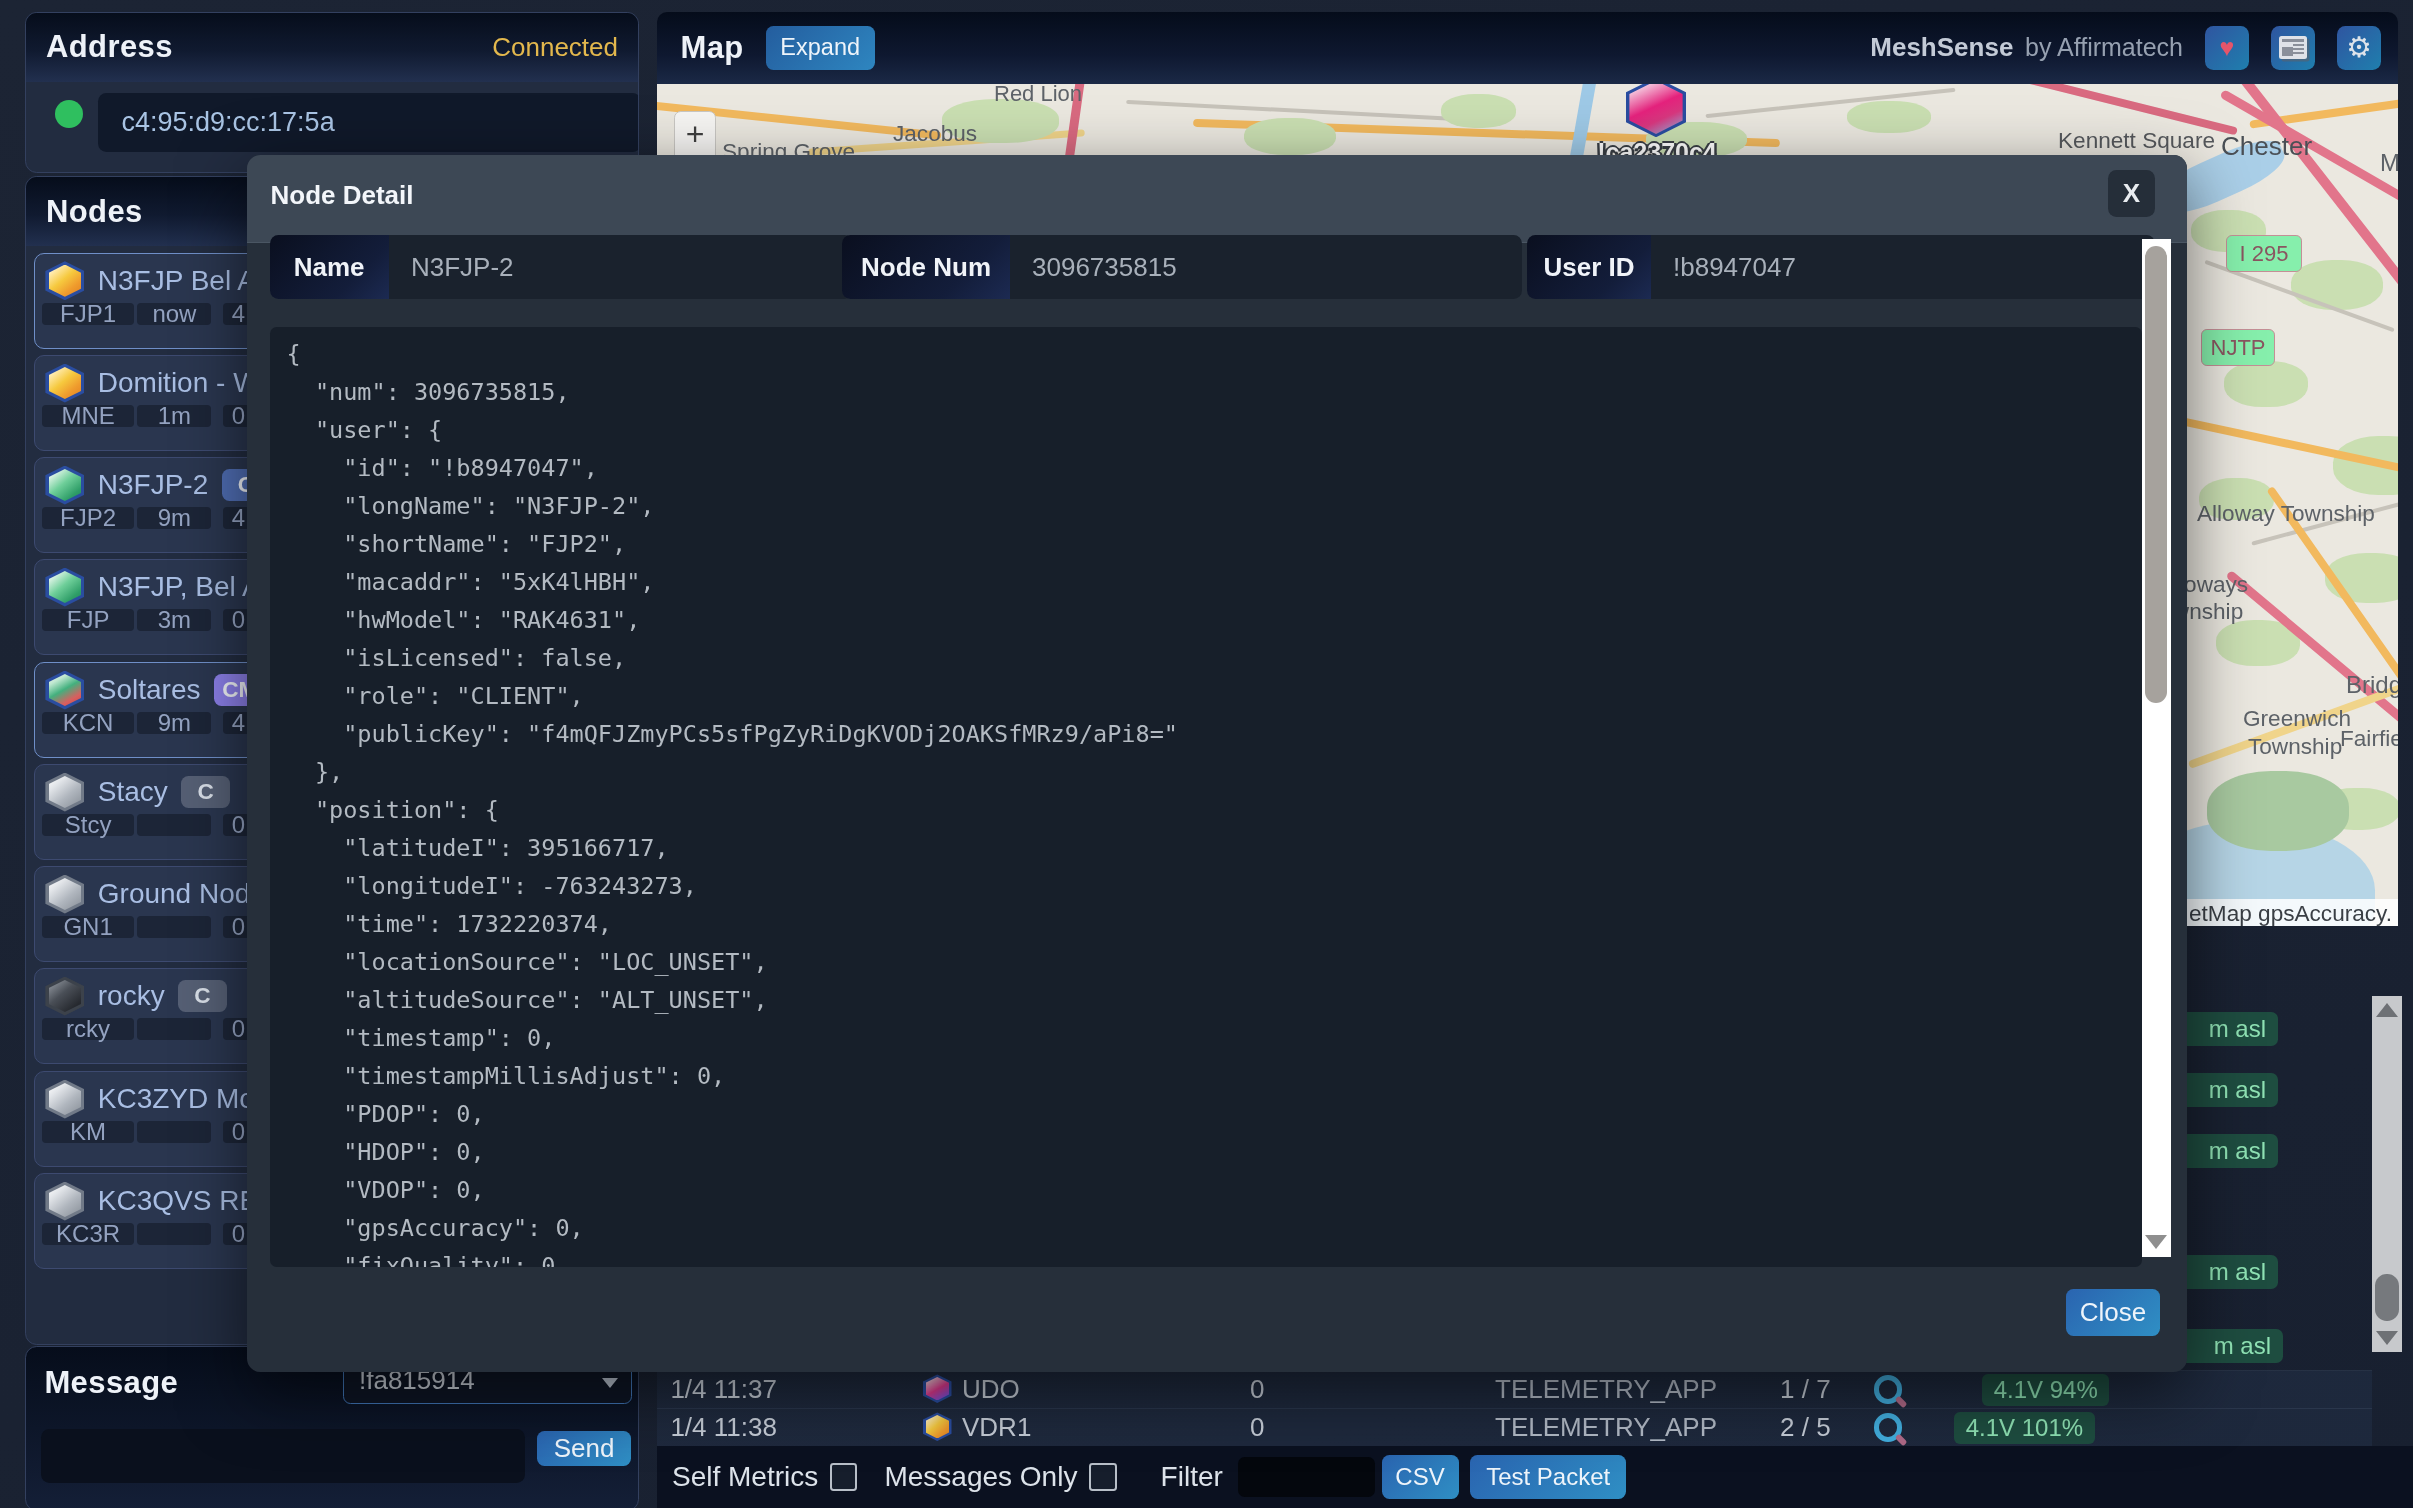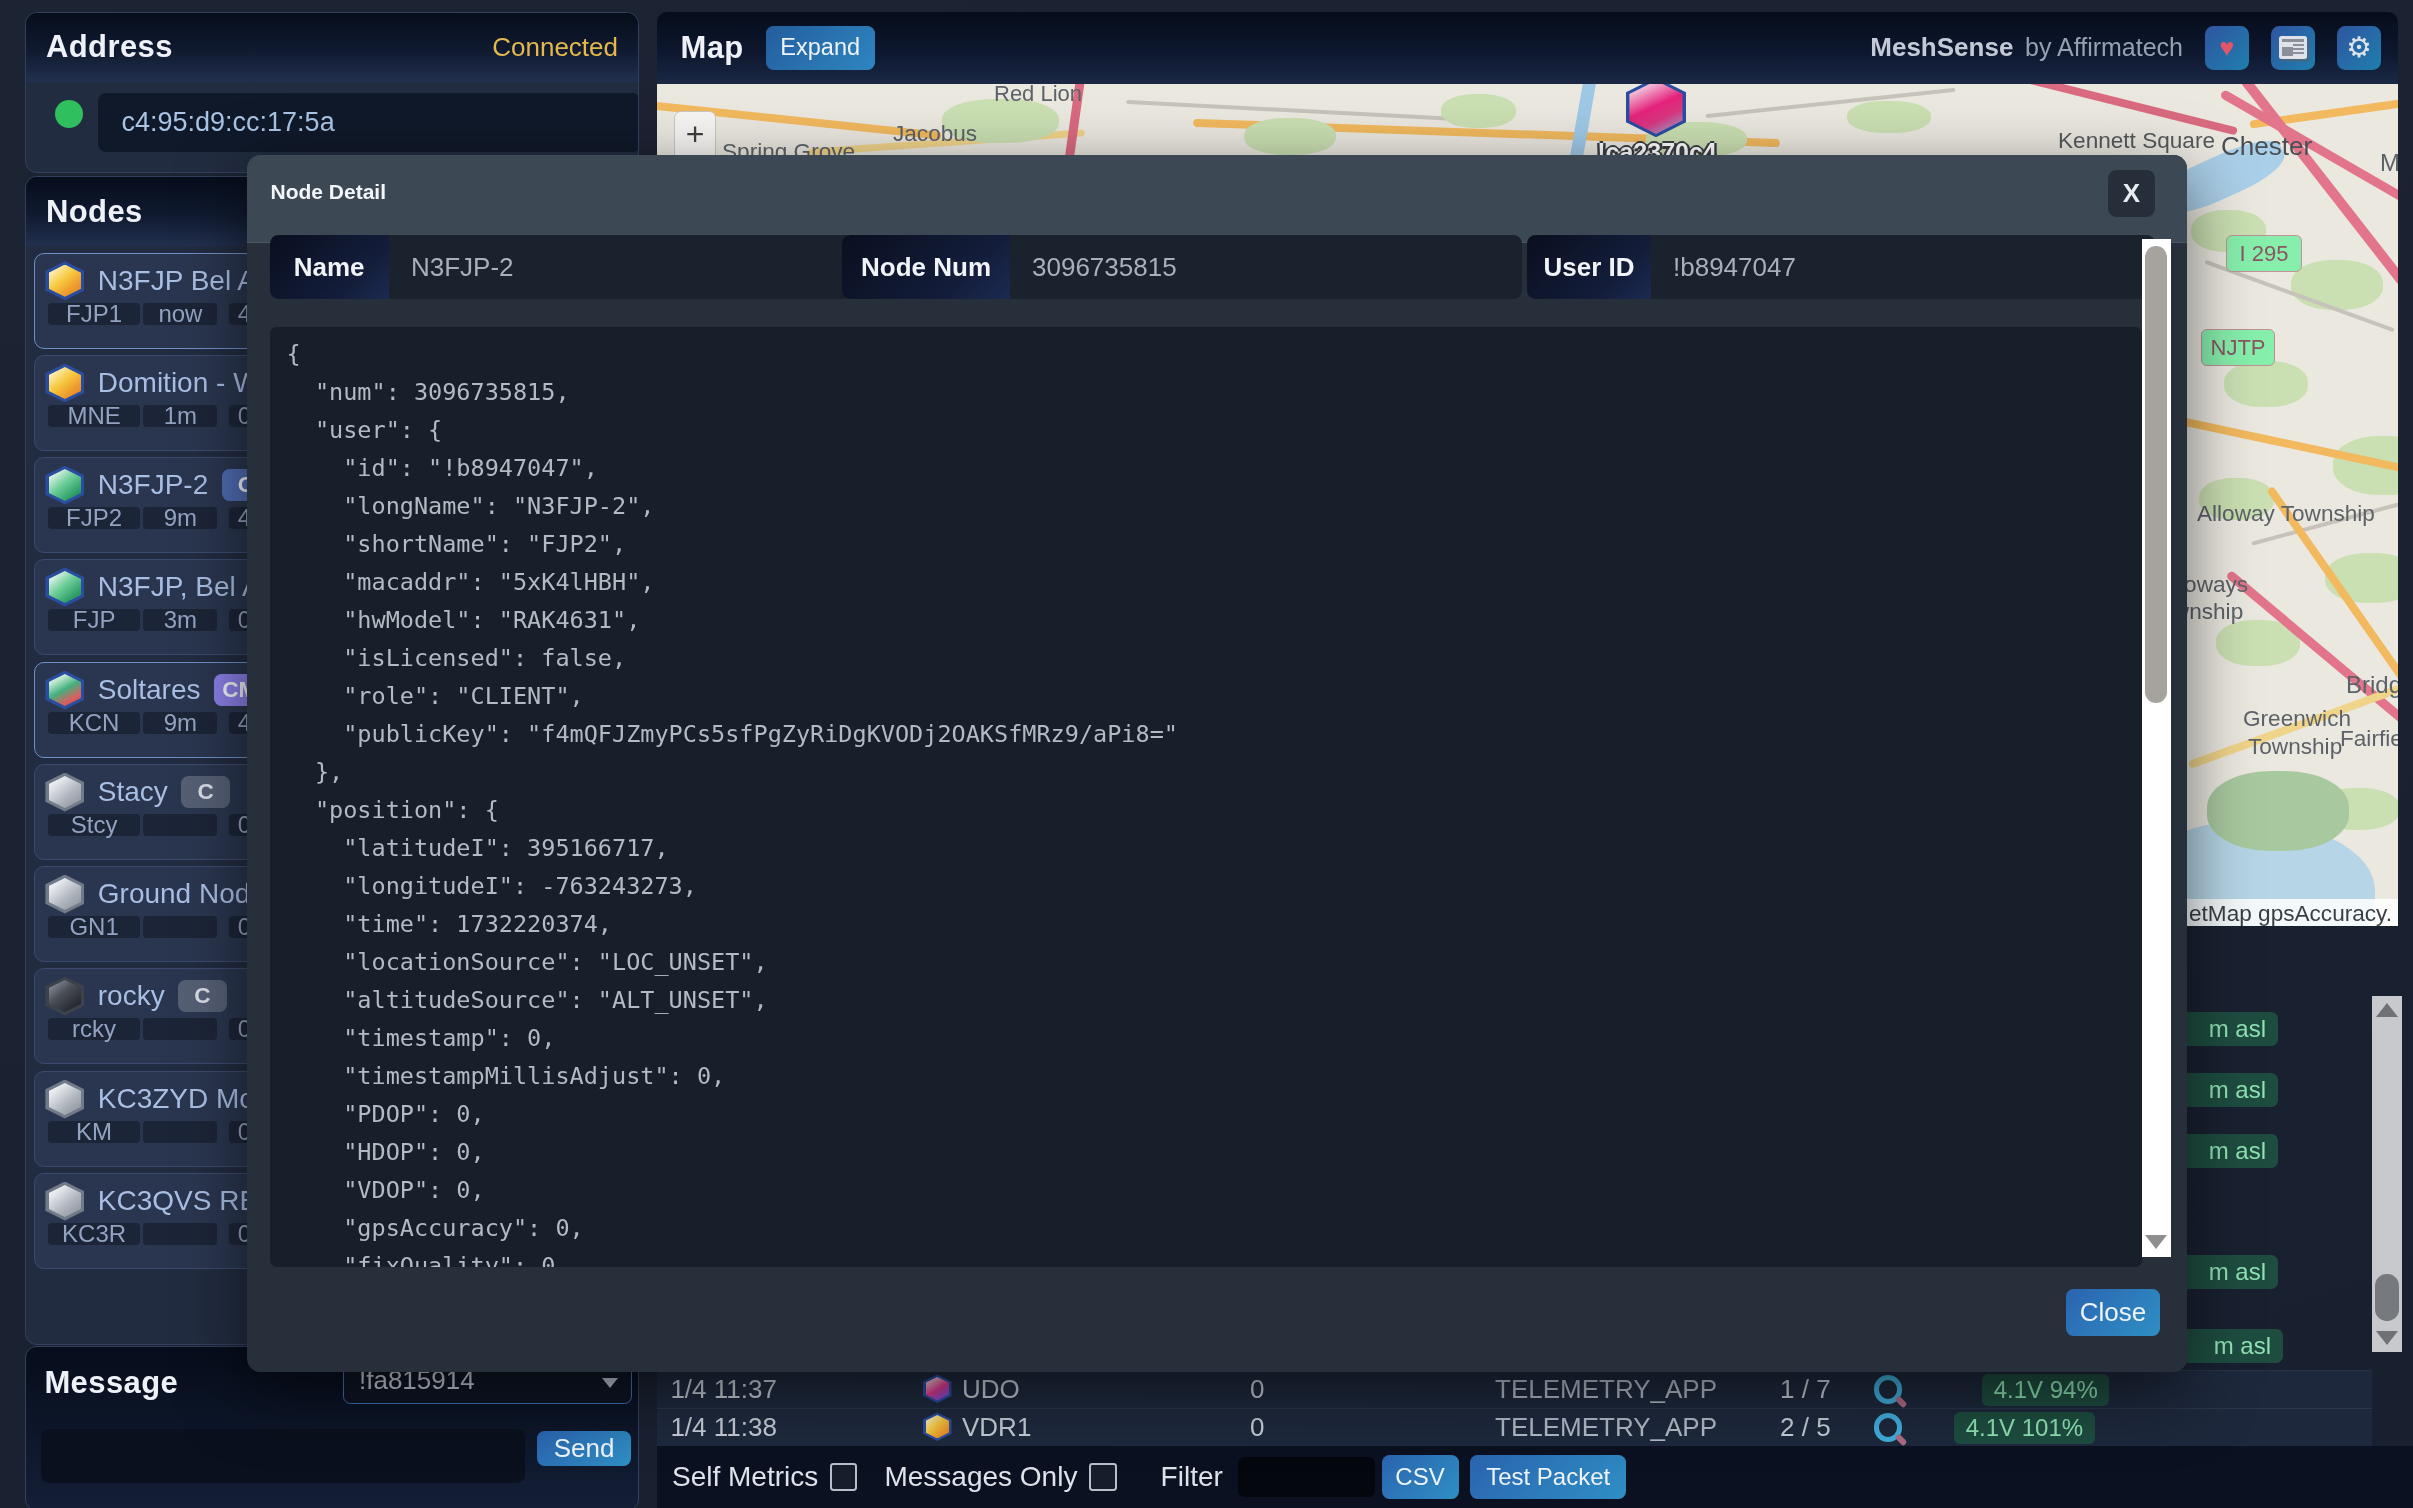--- a/index.html
+++ b/index.html
@@ -36,21 +36,21 @@
         background:rgba(62,78,116,.30);border:0.8px solid #3d4a70;}
   .card.sel{border-color:#6f8fc8;}
   .crow1{display:flex;align-items:center;gap:13.4px;padding:7.5px 0 0 10px;}
   .nname{font-size:28px;color:#a9bee3;white-space:nowrap;}
   .nbadge{display:inline-flex;align-items:center;justify-content:center;height:32px;min-width:32px;
           padding:0 8.4px;border-radius:7.5px;font-size:22.6px;font-weight:bold;color:#f2f5fa;}
   .b-blue{background:#4f6db3;}
   .b-gray{background:rgba(120,130,148,.55);color:#d7dde6;}
   .b-purple{background:#8b7fe8;}
   .chip{position:absolute;top:49px;height:22px;border-radius:4px;background:#1c2537;
-        display:flex;align-items:center;justify-content:center;font-size:24px;color:#93a2c0;margin-left:6px;}
+        display:flex;align-items:center;justify-content:center;font-size:24px;color:#93a2c0;}
   .chip3{justify-content:flex-start;padding-left:8.4px;}
   
   .btn{display:flex;align-items:center;justify-content:center;border-radius:7.5px;color:#eef4fa;
        background:linear-gradient(135deg,#2a64b0 0%,#2f8fc4 100%);cursor:pointer;}
   .ibtn{width:44px;height:44px;border-radius:8.4px;background:linear-gradient(135deg,#2f55a0 0%,#1f7fae 100%);
         display:flex;align-items:center;justify-content:center;}
   
   #map{position:absolute;left:657px;top:84px;width:1741px;height:842px;background:#ebe8e0;overflow:hidden;}
   .rd{position:absolute;border-radius:5px;}
   .gp{position:absolute;background:#cadfb2;border-radius:45%;}
@@ -404,21 +404,21 @@
     <div class="btn" style="margin-left:6.7px;width:77px;height:44px;font-size:24px;">
       <span>CSV</span>
     </div>
     <div class="btn" style="margin-left:11.7px;width:156px;height:44px;font-size:24px;">
       <span>Test Packet</span>
     </div>
   </div>
 
   <div id="modal">
     <div id="modal-head">
-      <span style="position:absolute;left:23.5px;top:25px;font-size:21px;font-weight:bold;color:#f3f6fa;">Node Detail</span>
+      <span style="position:absolute;left:23.5px;top:25px;font-size:26px;font-weight:bold;color:#f3f6fa;">Node Detail</span>
       <div style="position:absolute;left:1861px;top:15px;width:47px;height:47px;border-radius:8.4px;background:#252e39;
                   display:flex;align-items:center;justify-content:center;font-size:26px;font-weight:bold;color:#e8ecf0;">
         <span>X</span>
       </div>
     </div>
 
     <div class="abs" style="left:0;top:80px;width:1940px;height:67px;text-align:center;">
       <span class="fieldchip" style="left:22.6px;width:119px;">Name</span>
       <span class="fieldval" style="left:142px;width:442px;">N3FJP-2</span>
       <span class="fieldchip" style="left:595px;width:168px;">Node Num</span>

